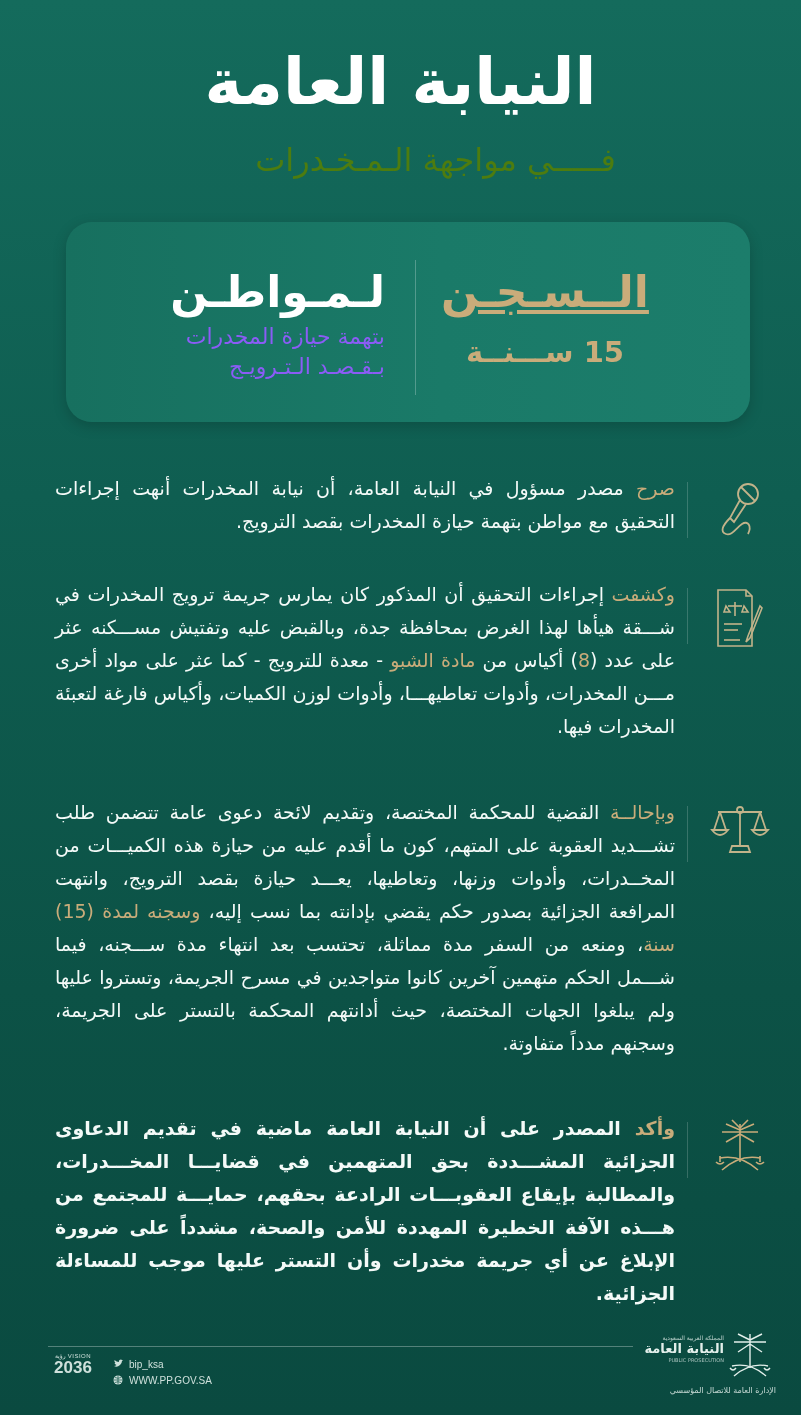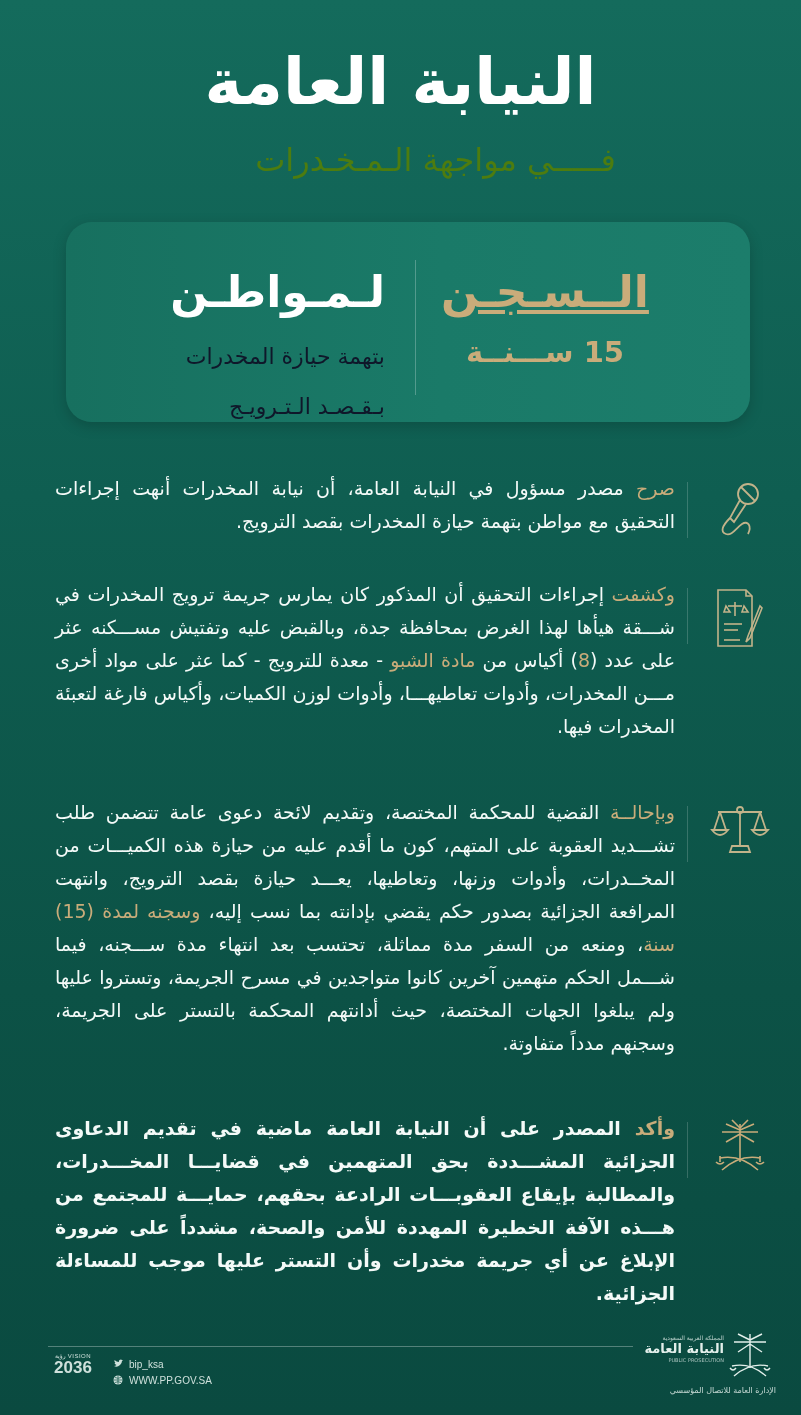--- a/index.html
+++ b/index.html
@@ -35,21 +35,21 @@
   .sentence-block {
     position:absolute; top:262px; left:430px; width:230px; text-align:center;
     color:#c9ac7a; font-weight:bold;
   }
   .sentence-block .l1 { font-size:44px; line-height:60px;text-decoration:underline; }
   .sentence-block .l2 { font-size:29px; line-height:60px; }
   .citizen-block {
     position:absolute; top:262px; left:120px; width:265px; text-align:right;
   }
   .citizen-block .head { font-size:44px; font-weight:bold; line-height:60px; }
-  .citizen-block .sub { font-size:22px; line-height:30px; color:#0f172a;margin-top:20px; }
+  .citizen-block .sub { font-size:22px; line-height:30px; color:#8b5cf6; }
 
   .section {
     position:absolute; left:40px; width:740px;
   }
   .section .icon-wrap {
     position:absolute; right:0; top:6px; width:80px; height:80px;
     display:flex; align-items:flex-start; justify-content:center;
   }
   .section .vline {
     position:absolute; right:92px; top:10px; width:1px; height:56px;

